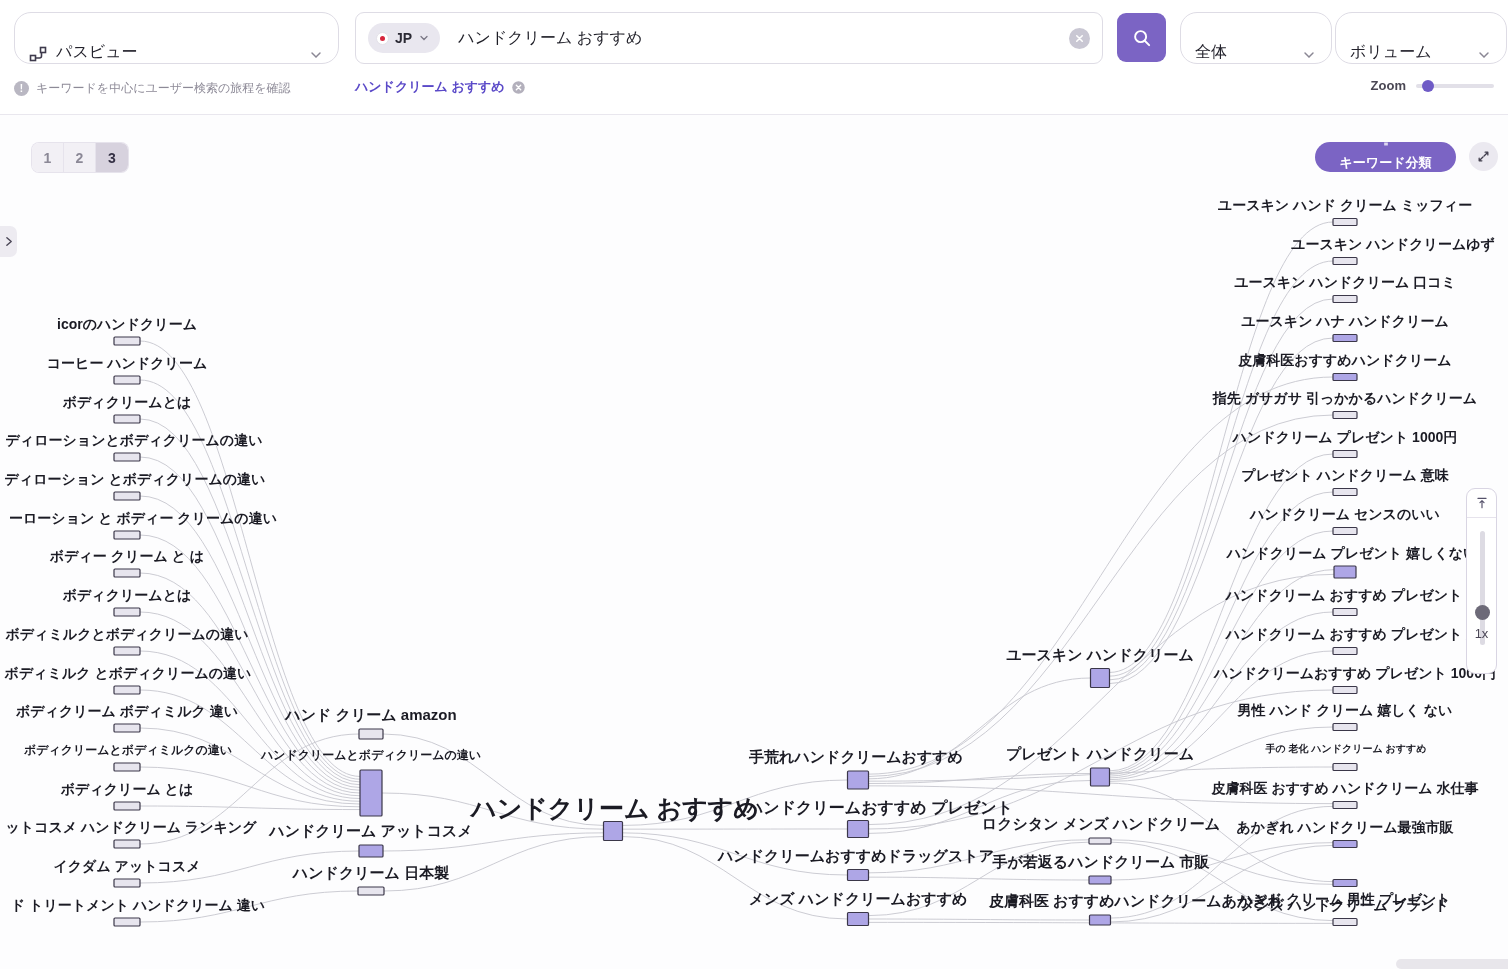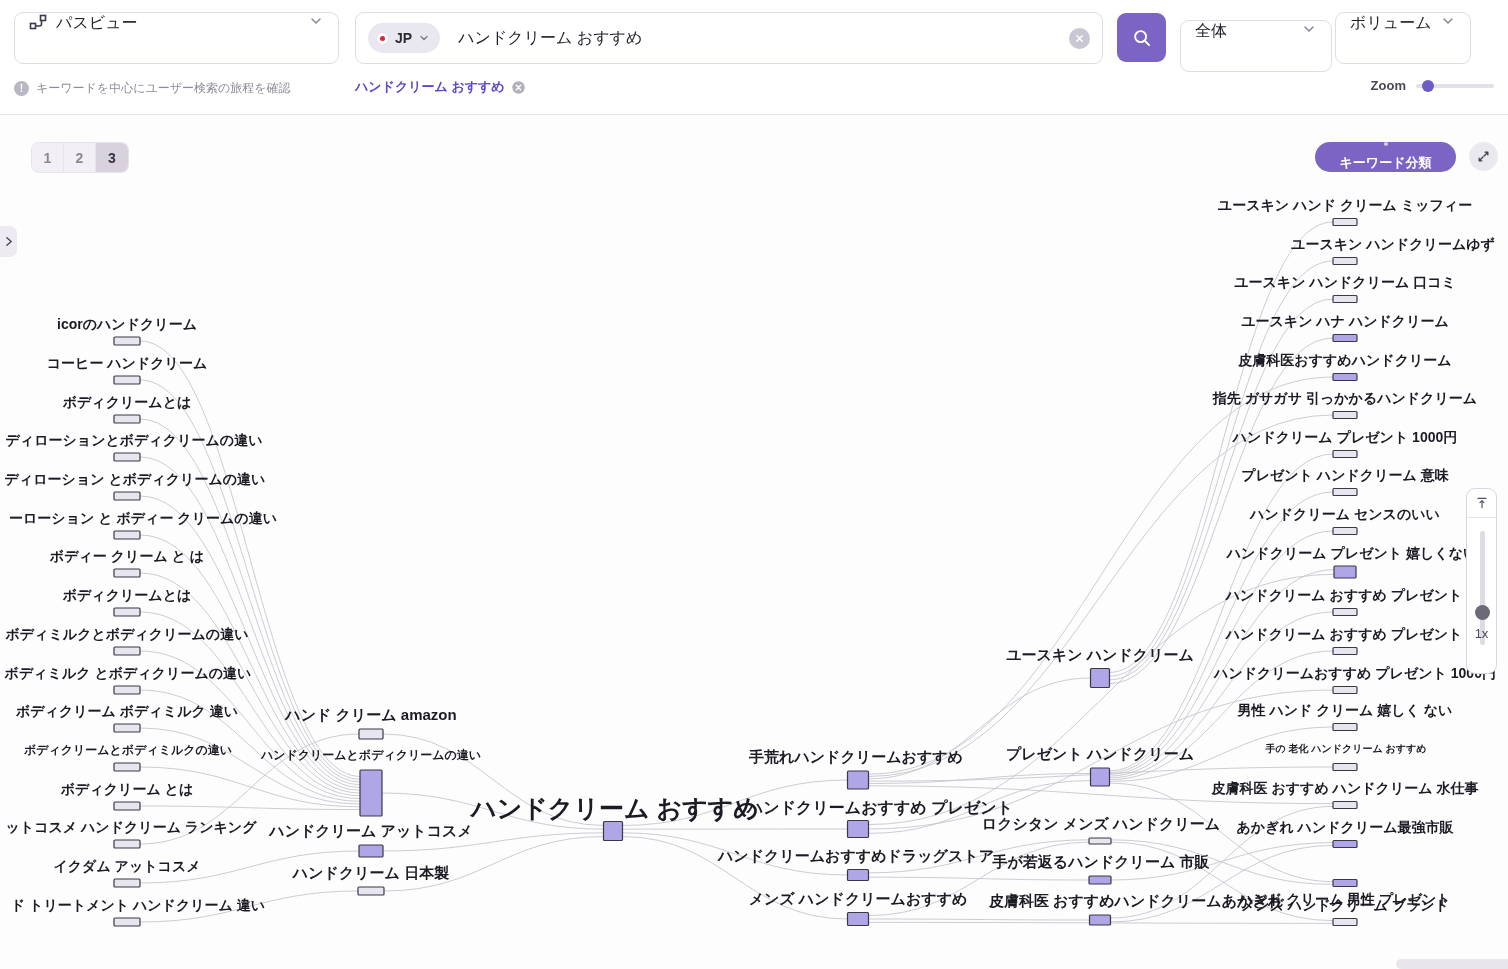--- a/index.html
+++ b/index.html
@@ -1,26 +1,26 @@
 <!DOCTYPE html>
 <html><head>
 <meta charset="utf-8">
 <style>
   * { box-sizing: border-box; margin: 0; padding: 0; }
   html,body { width:1508px; height:969px; overflow:hidden; }
   body { font-family:"Liberation Sans","DejaVu Sans",sans-serif; background:#fff; position:relative; color:#23222c; }
 
   
   .topbar { position:absolute; left:0; top:0; width:1508px; height:115px; background:#fff; border-bottom:1px solid #e9e7ee; z-index:20; }
-  .select { position:absolute; top:12px; height:52px; border:1px solid #dedce5; border-radius:9px; background:#fff;
-            display:flex; align-items:flex-start; padding:0 14px; font-size:16px; cursor:pointer; }
+  .select { position:absolute; top:12px; height:52px; border:1px solid #dedce5; border-radius:17px; background:#fff;
+            display:flex; align-items:flex-end; padding:0 14px; font-size:16px; cursor:pointer; }
   .select .chev { margin-left:auto; display:flex; }
   .view-select { left:14px; width:325px; gap:9px; }
-  .scope-select { left:1180px; width:152px;margin-top:8px; }
-  .metric-select { left:1335px; width:136px; }
+  .scope-select { left:1180px; width:152px; }
+  .metric-select { left:1335px; width:172px; }
 
   .searchbox { position:absolute; left:355px; top:12px; width:748px; height:52px; border:1px solid #dedce5; border-radius:9px; background:#fff;
                display:flex; align-items:center; padding:0 12px; }
   .langpill { display:flex; align-items:center; gap:6px; background:#e9e7ef; border-radius:15px; height:30px; padding:0 10px 0 8px; cursor:pointer; }
   .flag { width:13px; height:13px; border-radius:50%; background:#fff; border:1px solid #e3e1e8; position:relative; }
   .flag::after { content:""; position:absolute; left:3px; top:3px; width:5px; height:5px; border-radius:50%; background:#d7263d; }
   .langpill b { font-size:14px; color:#2b2a34; }
   .searchbox input { flex:1; border:none; outline:none; font-size:16px; color:#1d1d26; margin-left:18px; font-family:inherit; background:transparent; }
   .clearbtn { width:21px; height:21px; border-radius:50%; background:#c9c7d3; display:flex; align-items:center; justify-content:center; cursor:pointer; flex:0 0 auto; }
   .searchbtn { position:absolute; left:1117px; top:13px; width:49px; height:49px; border:none; border-radius:9px; background:#7b64c4; display:flex; align-items:center; justify-content:center; cursor:pointer; }

